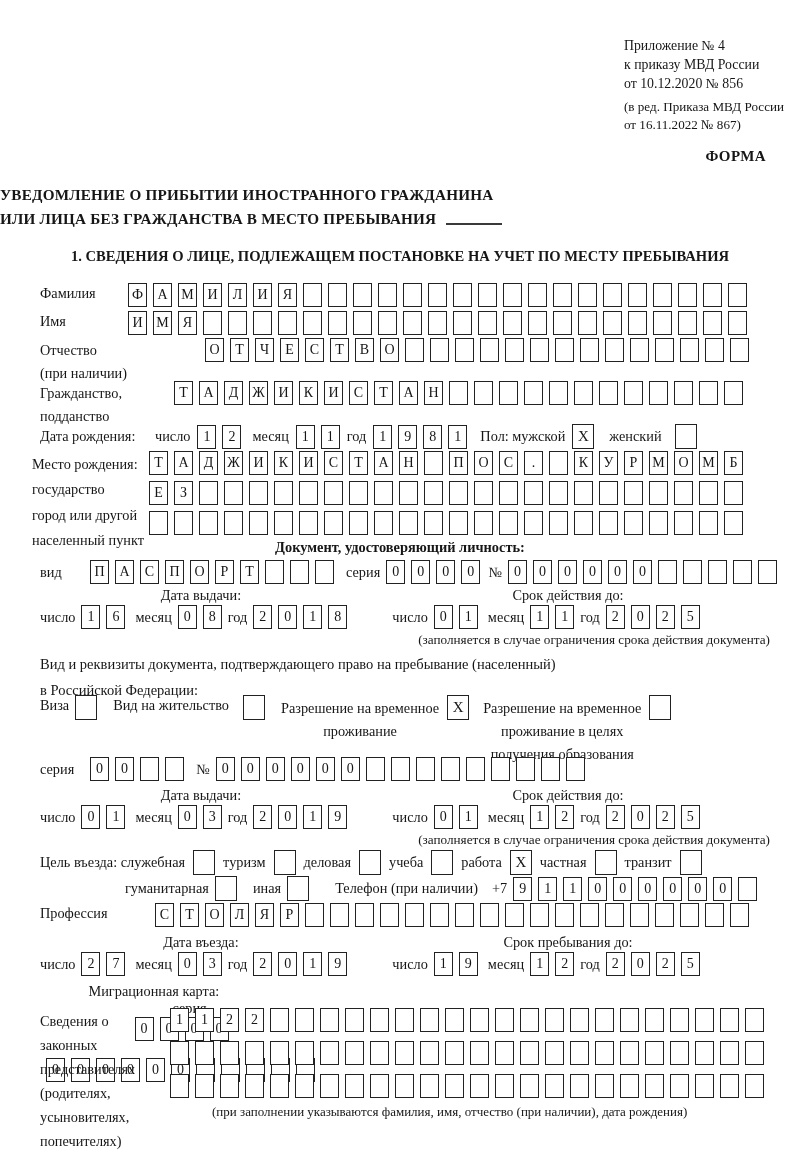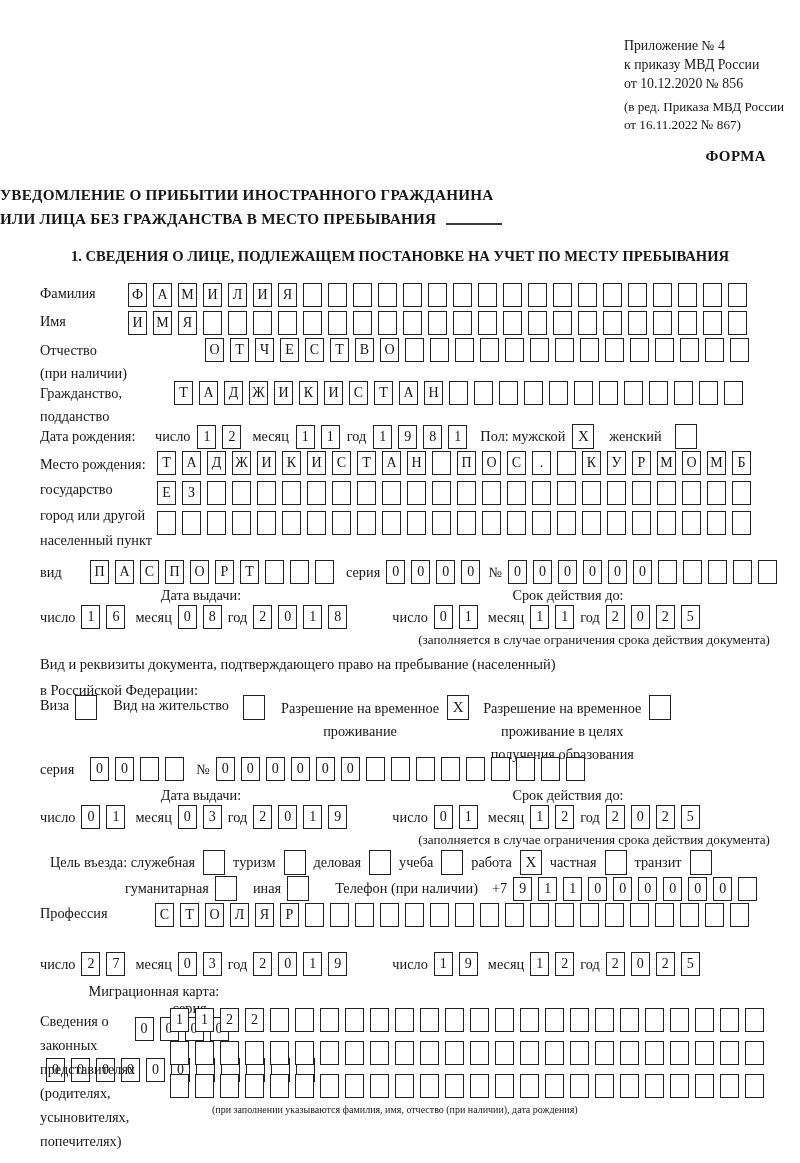--- a/index.html
+++ b/index.html
@@ -57,21 +57,21 @@
   .dhdr { display:flex; font-size:14.3px; }
   .dhdr .h1 { width:322px; text-align:center; }
   .dhdr .h2 { width:322px; text-align:center; margin-left:45px; }
   .note { font-size:13.2px; text-align:right; }
 
   .para { line-height:26px; font-size:14.5px; }
   .mtxt { text-align:center; line-height:23px; display:inline-block; padding-top:2px; }
   .visa-row { align-items:flex-start; }
   .purpose { align-items:center; }
   .purpose .lbl { padding-top:0; }
-  .bottom-note { font-size:10px; }
+  .bottom-note { font-size:13px; }
 </style>
 </head>
 <body>
 
 <div class="page">
 
   <div class="abs annex" style="left:624px; top:36px;">
     <div>Приложение № 4</div>
     <div>к приказу МВД России</div>
     <div>от 10.12.2020 № 856</div>
@@ -237,21 +237,21 @@
     <span class="lbl ml6">Пол: мужской</span>
     <span class="cells cb">
         <span class="cell filled">X</span>
       </span>
     <span class="lbl ml8">женский</span>
     <span class="cells cb ml6">
         <span class="cell"></span>
       </span>
   </div>
 
-  <div class="abs row" style="left:40px; top:451px;justify-content:center;">
+  <div class="abs row" style="left:32px; top:451px;justify-content:center;">
     <div class="w117 lbl4">
       <div>Место рождения:</div>
       <div>государство</div>
       <div>город или другой</div>
       <div>населенный пункт</div>
     </div>
     <div class="cellcol">
       <div class="cells">
           <span class="cell filled">Т</span>
           <span class="cell filled">А</span>
@@ -326,20 +326,21 @@
           <span class="cell"></span>
           <span class="cell"></span>
           <span class="cell"></span>
           <span class="cell"></span>
           <span class="cell"></span>
           <span class="cell"></span>
         </div>
     </div>
   </div>
 
+  <div class="abs doc-heading" style="left:0; top:539px;">Документ, удостоверяющий личность:</div>
 
   <div class="abs row mid" style="left:40px; top:560px;">
     <span class="lbl w50">вид</span>
     <span class="cells">
         <span class="cell filled">П</span>
         <span class="cell filled">А</span>
         <span class="cell filled">С</span>
         <span class="cell filled">П</span>
         <span class="cell filled">О</span>
         <span class="cell filled">Р</span>
@@ -515,21 +516,21 @@
       <span class="cells">
           <span class="cell filled">2</span>
           <span class="cell filled">0</span>
           <span class="cell filled">2</span>
           <span class="cell filled">5</span>
         </span>
     </span>
   </div>
   <div class="abs note" style="right:30px; top:832px;">(заполняется в случае ограничения срока действия документа)</div>
 
-  <div class="abs row purpose" style="left:50px; top:850px; gap:8px;">
+  <div class="abs row purpose" style="left:40px; top:850px; gap:8px;">
     <span class="lbl">Цель въезда: служебная</span>
     <span class="cells cb">
         <span class="cell"></span>
       </span>
     <span class="lbl">туризм</span>
     <span class="cells cb">
         <span class="cell"></span>
       </span>
     <span class="lbl">деловая</span>
     <span class="cells cb">
@@ -601,20 +602,24 @@
         <span class="cell"></span>
         <span class="cell"></span>
         <span class="cell"></span>
         <span class="cell"></span>
         <span class="cell"></span>
         <span class="cell"></span>
         <span class="cell"></span>
       </div>
   </div>
 
+  <div class="abs dhdr" style="left:40px; top:934px;">
+    <span class="h1">Дата въезда:</span>
+    <span class="h2">Срок пребывания до:</span>
+  </div>
   <div class="abs row mid" style="left:40px; top:952px;">
     <span class="grp">
       <span class="lbl">число</span>
       <span class="cells">
           <span class="cell filled">2</span>
           <span class="cell filled">7</span>
         </span>
       <span class="lbl ml4">месяц</span>
       <span class="cells">
           <span class="cell filled">0</span>

